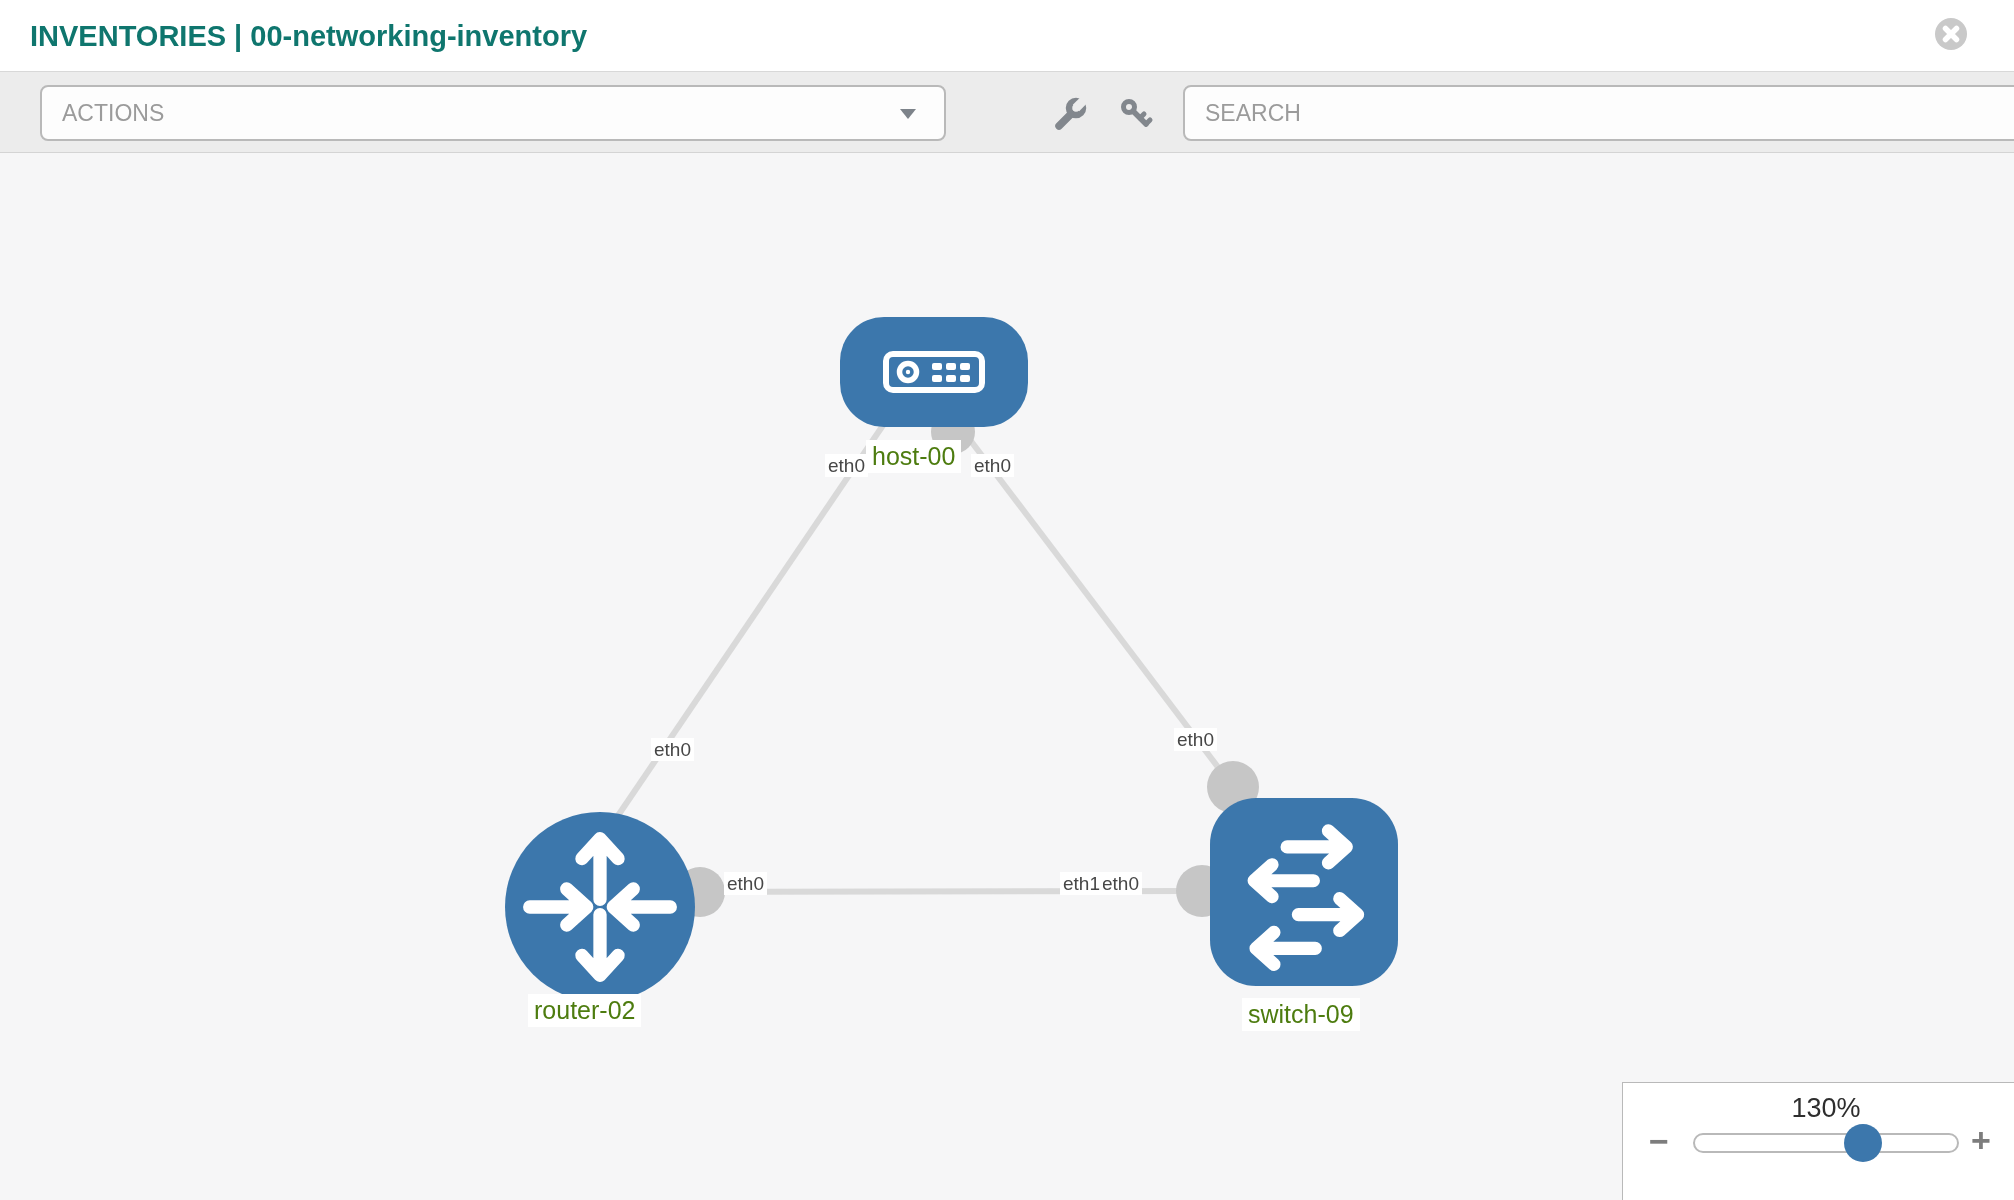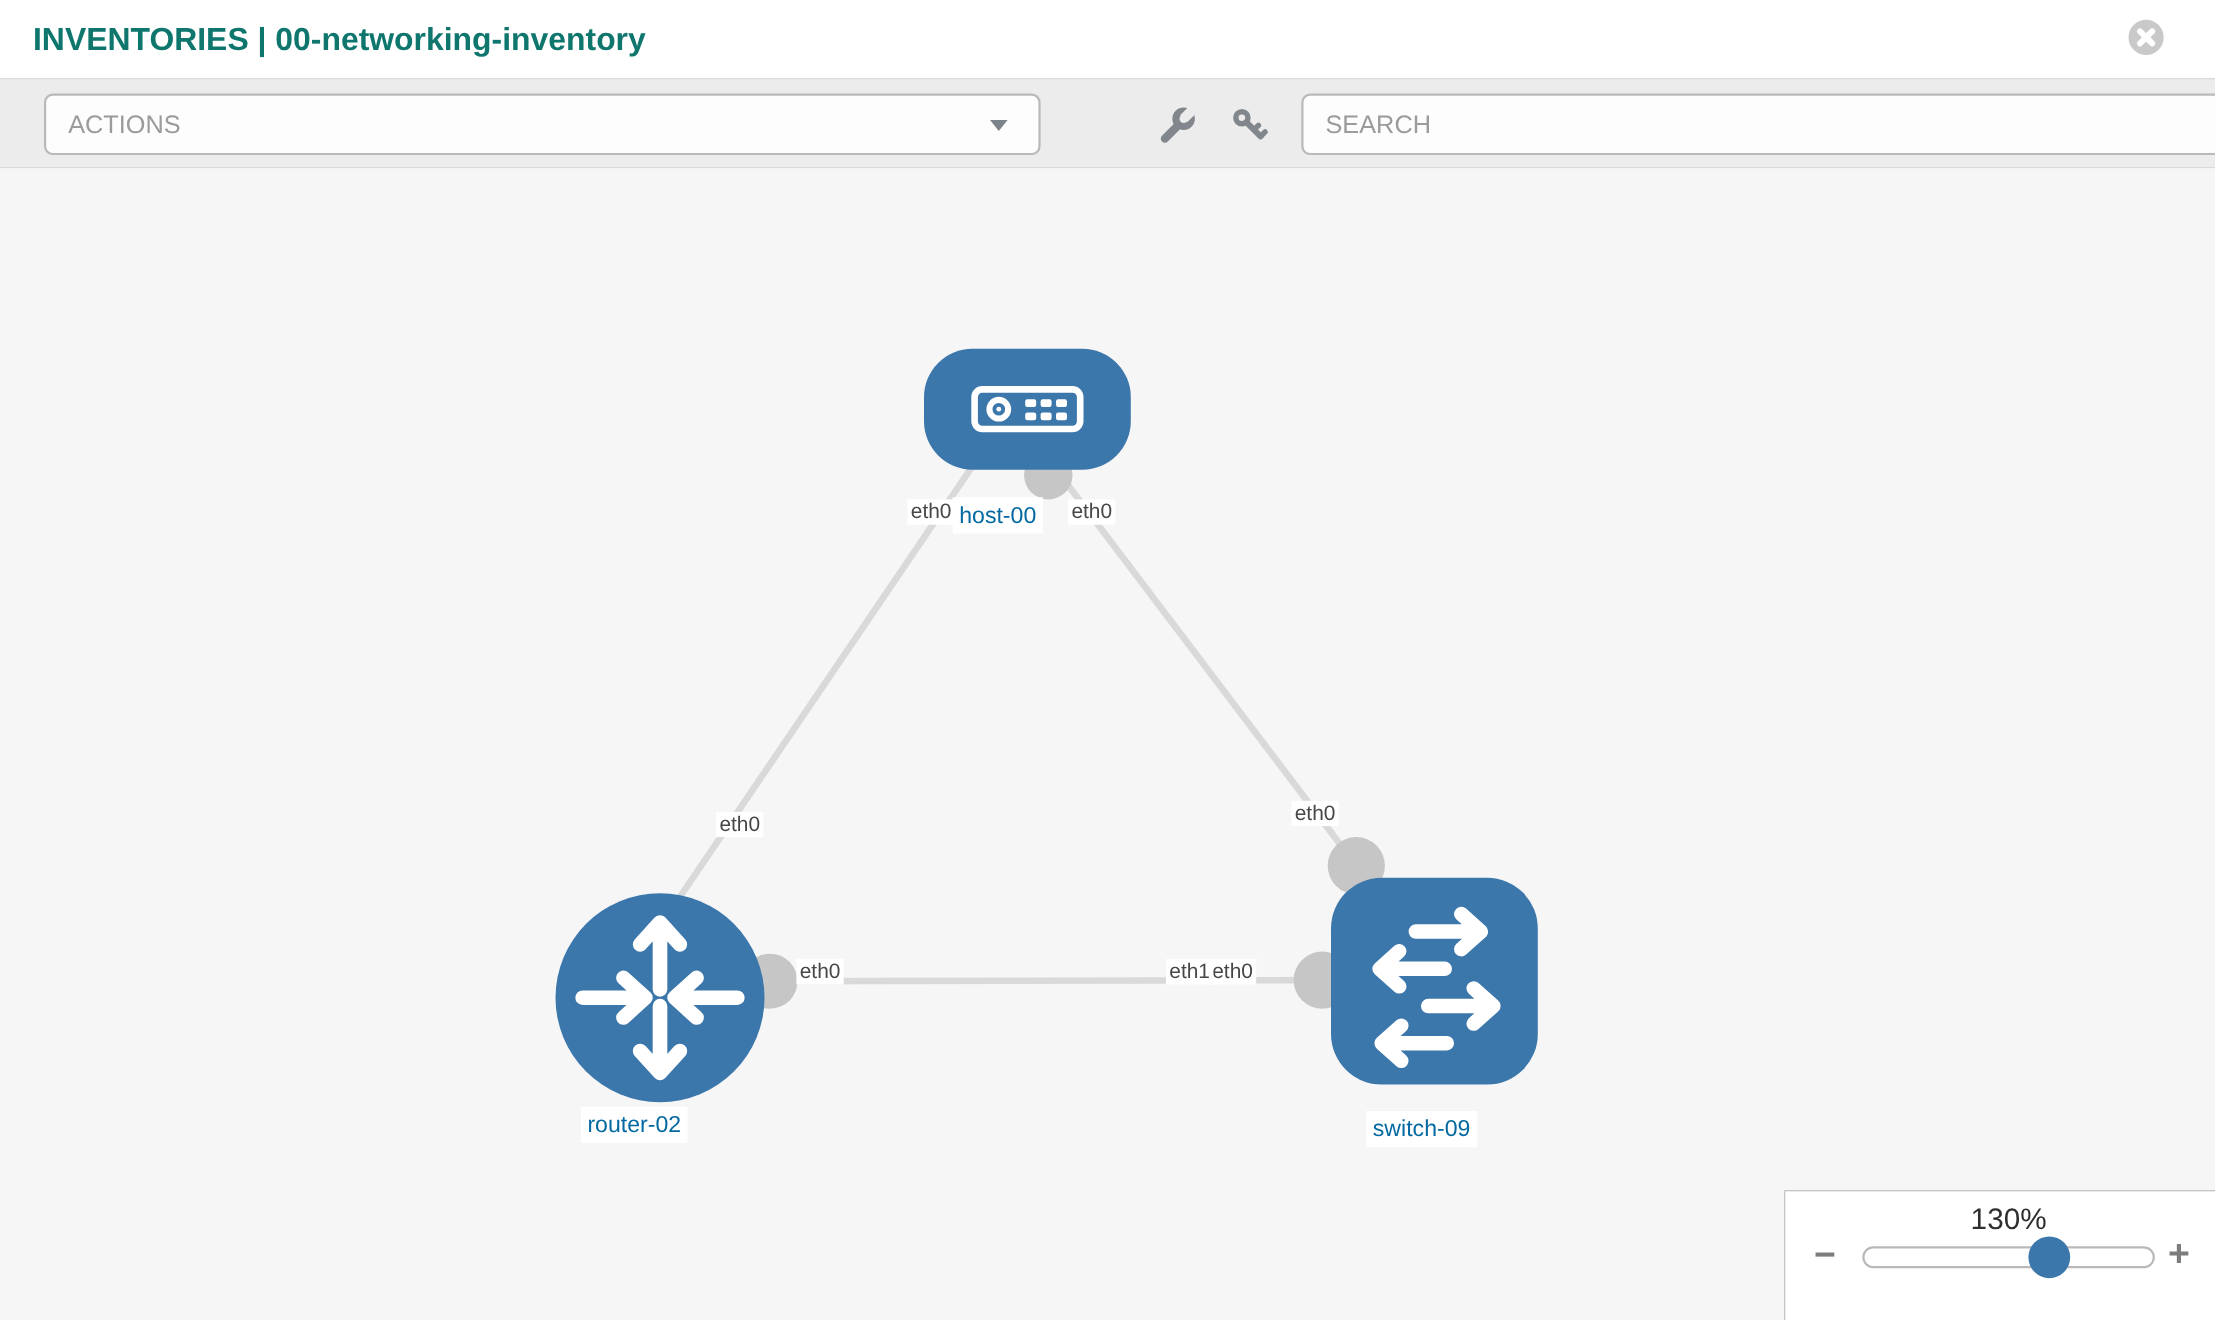--- a/index.html
+++ b/index.html
@@ -30,21 +30,21 @@
   .canvas{position:absolute;top:153px;left:0;width:2014px;height:1047px;background:#f6f6f7;}
   .links-layer{position:absolute;left:0;top:0;z-index:1;}
   .node{position:absolute;z-index:2;background:#3c77ac;cursor:pointer;}
   .node svg{position:absolute;left:0;top:0;}
   .node-host{left:840px;top:164px;width:188px;height:110px;border-radius:44px;}
   .node-router{left:505px;top:659px;width:190px;height:190px;border-radius:50%;}
   .node-switch{left:1210px;top:645px;width:188px;height:188px;border-radius:46px;}
 
   .lbl{position:absolute;z-index:3;background:#fff;color:#474747;font-size:19px;line-height:23px;
        padding:0 3px;white-space:nowrap;}
-  .lbl-node{font-size:21px;line-height:31px;padding:1px 6px;color:#0369a1;z-index:3;margin-top:12px;}
+  .lbl-node{font-size:25px;line-height:31px;padding:1px 6px;color:#4d7c0f;z-index:3;}
   .lbl-front{z-index:4;}
 
   #lbl-a-host{left:825px;top:301px;}
   #lbl-host{left:866px;top:287px;}
   #lbl-b-host{left:971px;top:301px;}
   #lbl-a-router{left:651px;top:585px;}
   #lbl-c-router{left:724px;top:719px;}
   #lbl-c-switch-back{left:1099px;top:719px;}
   #lbl-c-switch-front{left:1060px;top:719px;}
   #lbl-b-switch{left:1174px;top:575px;}

